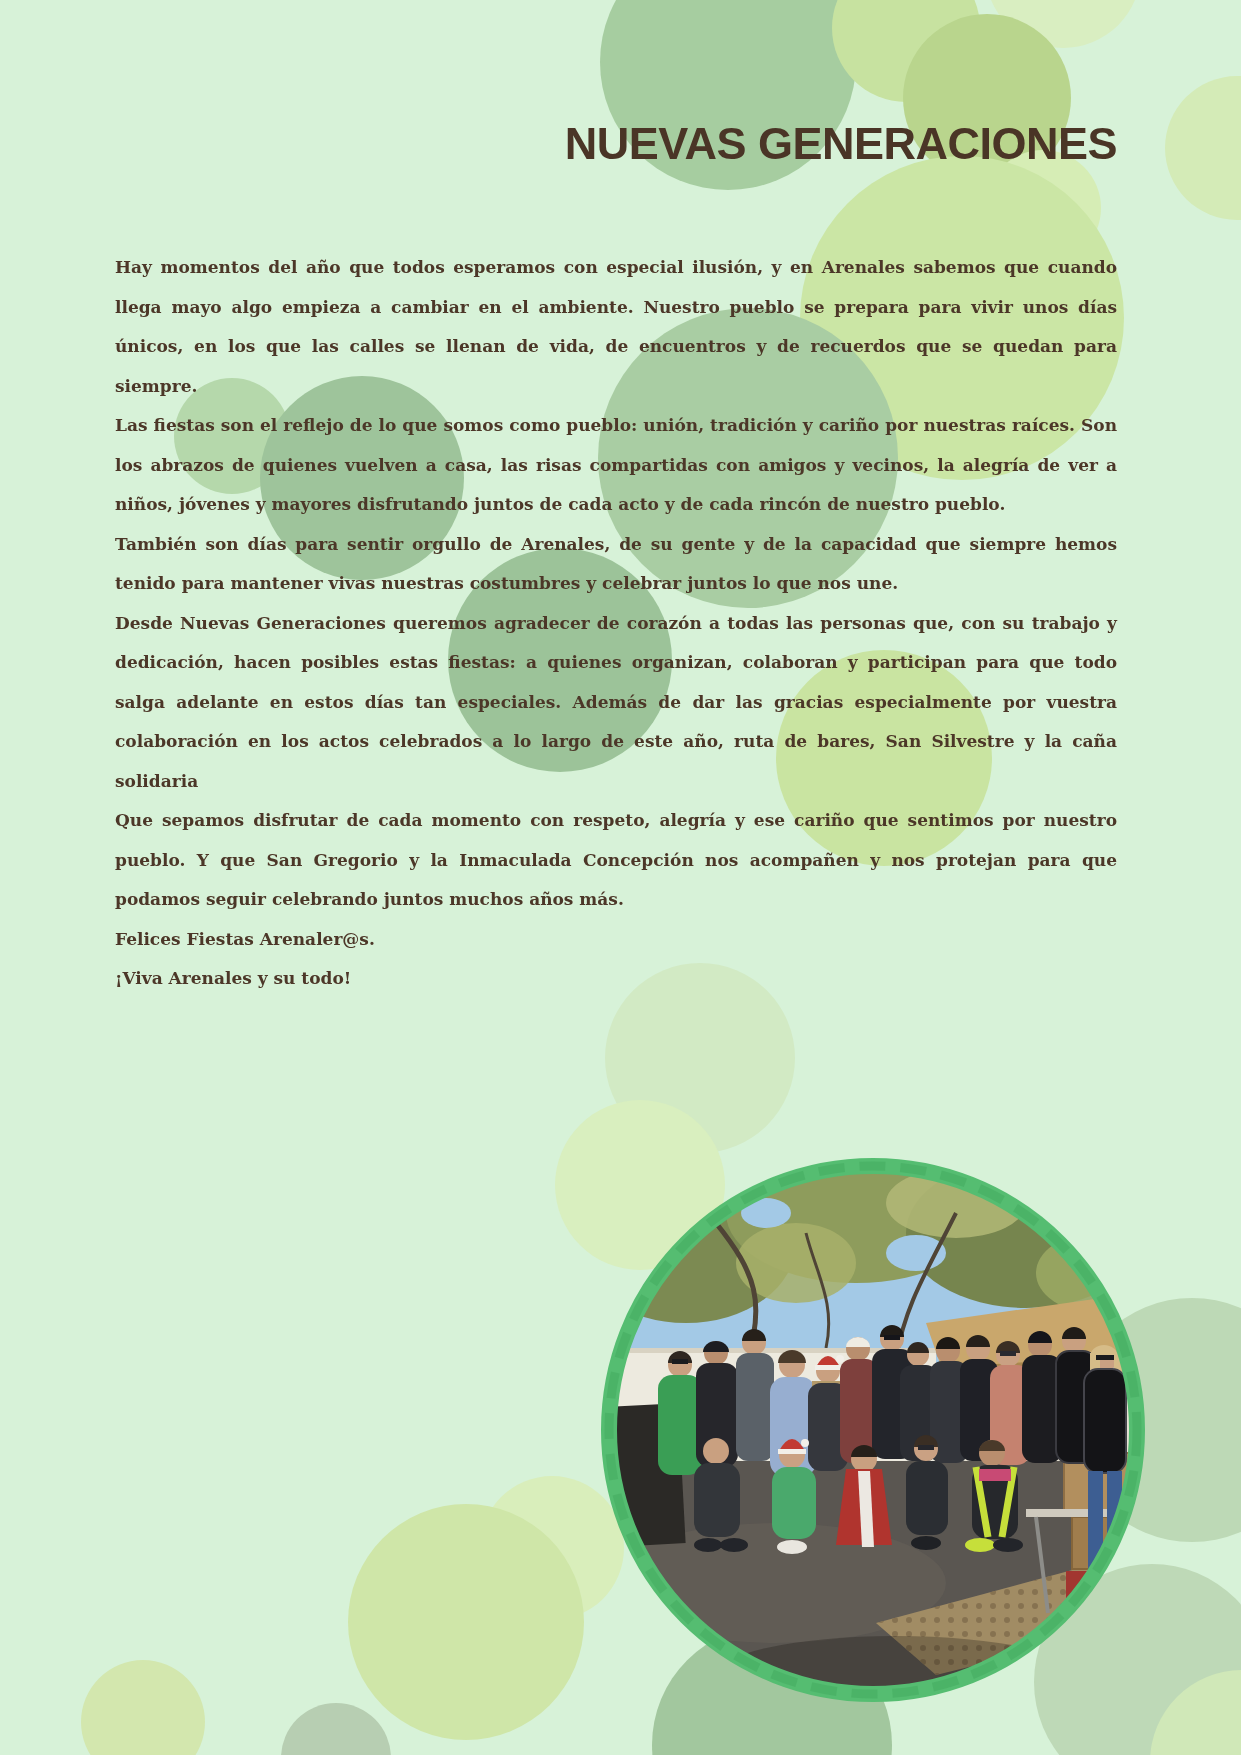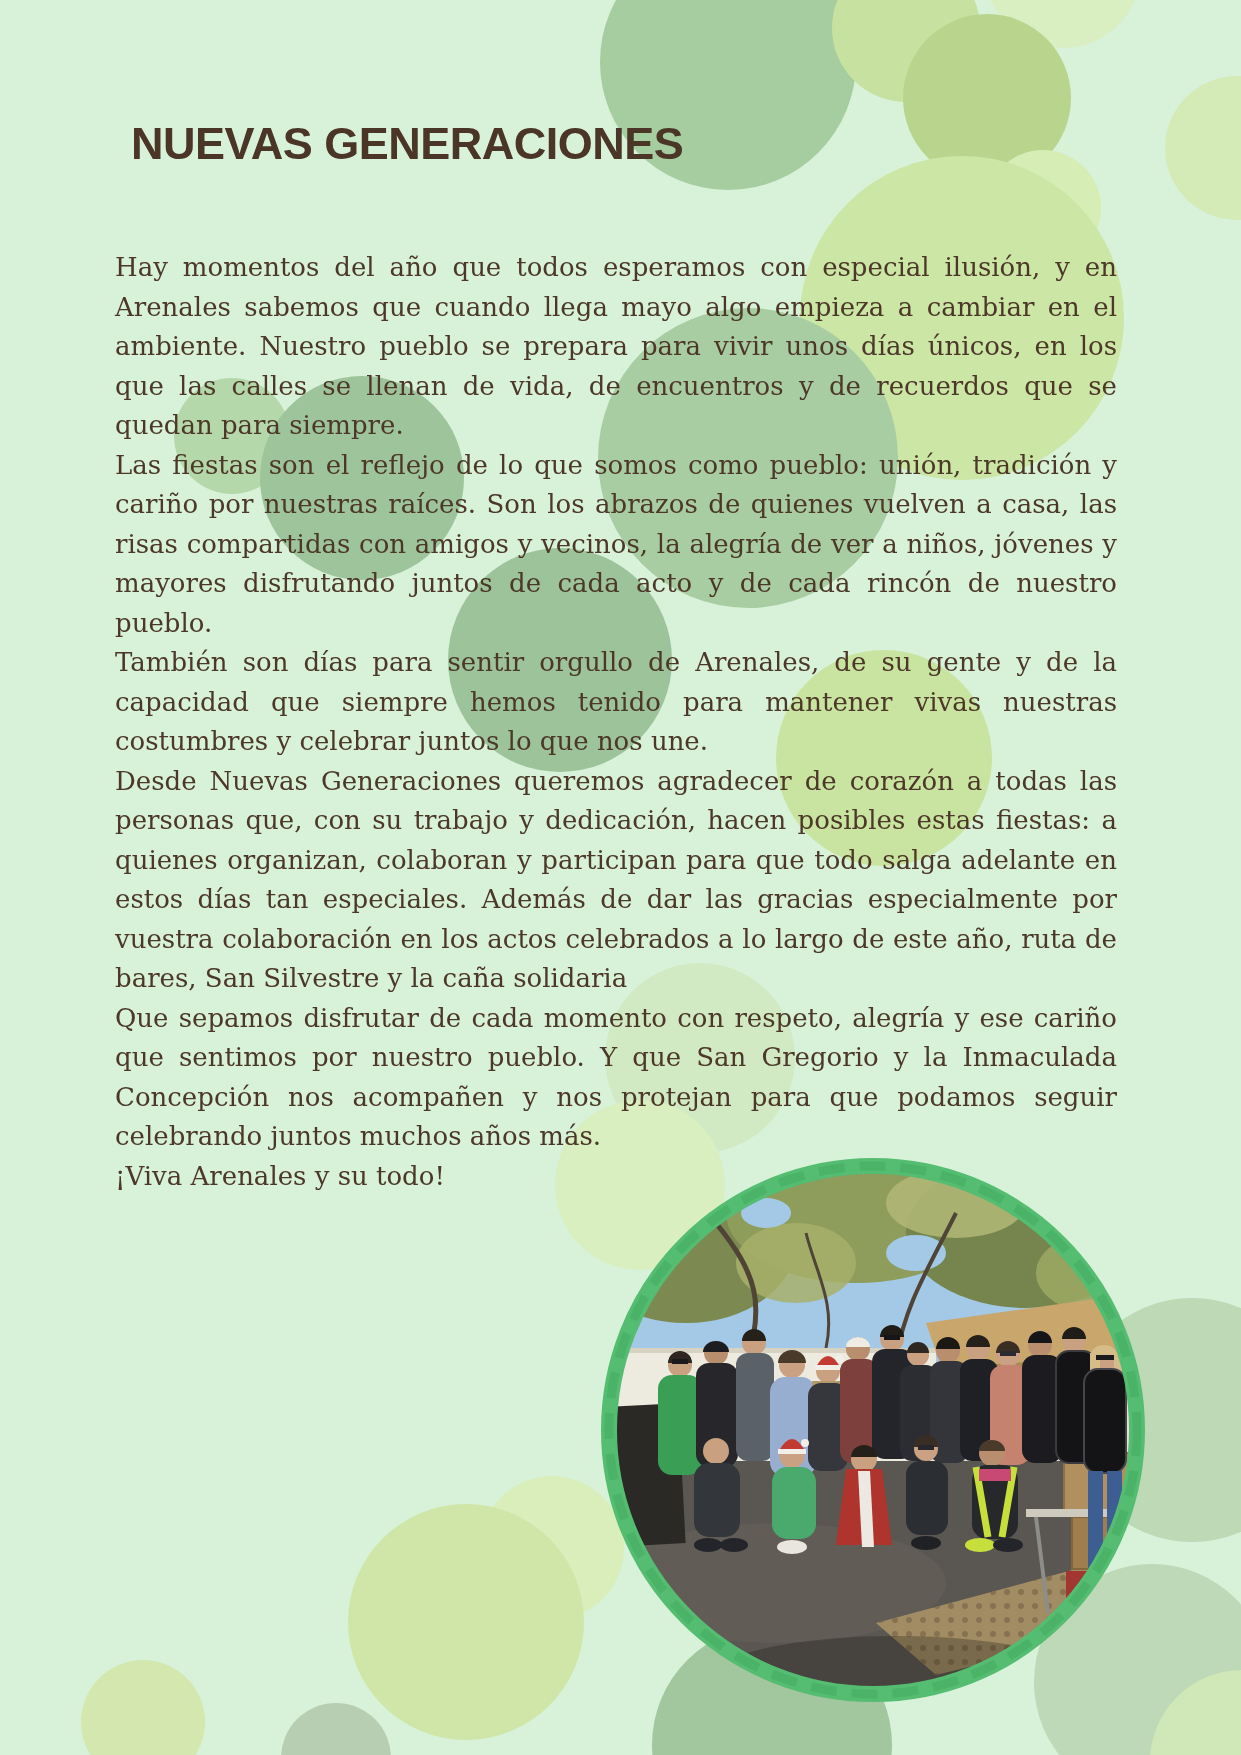--- a/index.html
+++ b/index.html
@@ -2,22 +2,22 @@
 <html><head>
 <meta charset="utf-8">
 <style>
   html,body{margin:0;padding:0;}
   body{font-family:"DejaVu Serif",serif;}
   .page{position:relative;width:1241px;height:1755px;overflow:hidden;background:#d7f2d8;}
   .decor{position:absolute;inset:0;z-index:0;}
   .circle{position:absolute;border-radius:50%;}
   .content{position:absolute;left:115px;top:118px;width:1002px;z-index:2;}
   .page-title{font-family:"Liberation Sans",sans-serif;font-weight:700;font-size:45px;
-    line-height:52px;letter-spacing:-.5px;color:#4a3526;margin:0 0 78px 16px;}
-  .body-text{color:#4c3728;font-size:26px;line-height:39.5px;font-weight:400;margin-top:40px;}
+    line-height:52px;letter-spacing:-.5px;color:#4a3526;margin:0 0 78px 0;text-align:right;}
+  .body-text{color:#4c3728;font-size:17px;line-height:39.5px;font-weight:700;margin-top:40px;}
   .body-text p{margin:0;text-align:justify;}
   .closing div{margin:0;text-align:left;}
   .photo-wrap{position:absolute;left:596px;top:1153px;width:554px;height:554px;z-index:3;}
   svg{display:block;}
 </style>
 </head>
 <body>
 
 <div class="page" style="background: rgb(215, 242, 216);">
 
@@ -49,20 +49,21 @@
   <div class="content">
     <h1 class="page-title" style="color: rgb(74, 53, 38);">NUEVAS GENERACIONES</h1>
 
     <div class="body-text" style="color: rgb(76, 55, 40);">
       <p>Hay momentos del año que todos esperamos con especial ilusión, y en Arenales sabemos que cuando llega mayo algo empieza a cambiar en el ambiente. Nuestro pueblo se prepara para vivir unos días únicos, en los que las calles se llenan de vida, de encuentros y de recuerdos que se quedan para siempre.</p>
       <p>Las fiestas son el reflejo de lo que somos como pueblo: unión, tradición y cariño por nuestras raíces. Son los abrazos de quienes vuelven a casa, las risas compartidas con amigos y vecinos, la alegría de ver a niños, jóvenes y mayores disfrutando juntos de cada acto y de cada rincón de nuestro pueblo.</p>
       <p>También son días para sentir orgullo de Arenales, de su gente y de la capacidad que siempre hemos tenido para mantener vivas nuestras costumbres y celebrar juntos lo que nos une.</p>
       <p>Desde Nuevas Generaciones queremos agradecer de corazón a todas las personas que, con su trabajo y dedicación, hacen posibles estas fiestas: a quienes organizan, colaboran y participan para que todo salga adelante en estos días tan especiales. Además de dar las gracias especialmente por vuestra colaboración en los actos celebrados a lo largo de este año, ruta de bares, San Silvestre y la caña solidaria</p>
       <p>Que sepamos disfrutar de cada momento con respeto, alegría y ese cariño que sentimos por nuestro pueblo. Y que San Gregorio y la Inmaculada Concepción nos acompañen y nos protejan para que podamos seguir celebrando juntos muchos años más.</p>
       <div class="closing">
+        <div>Felices Fiestas Arenaler@s.</div>
         <div>¡Viva Arenales y su todo!</div>
       </div>
     </div>
   </div>
 
   <div class="photo-wrap" role="img" aria-label="Grupo de jóvenes y vecinos de Arenales posando al aire libre, algunos con gorros de Papá Noel">
     <svg width="554" height="554" viewBox="0 0 554 554">
       <defs>
         <clipPath id="photoClip">
             <circle cx="277" cy="277" r="258"></circle>

